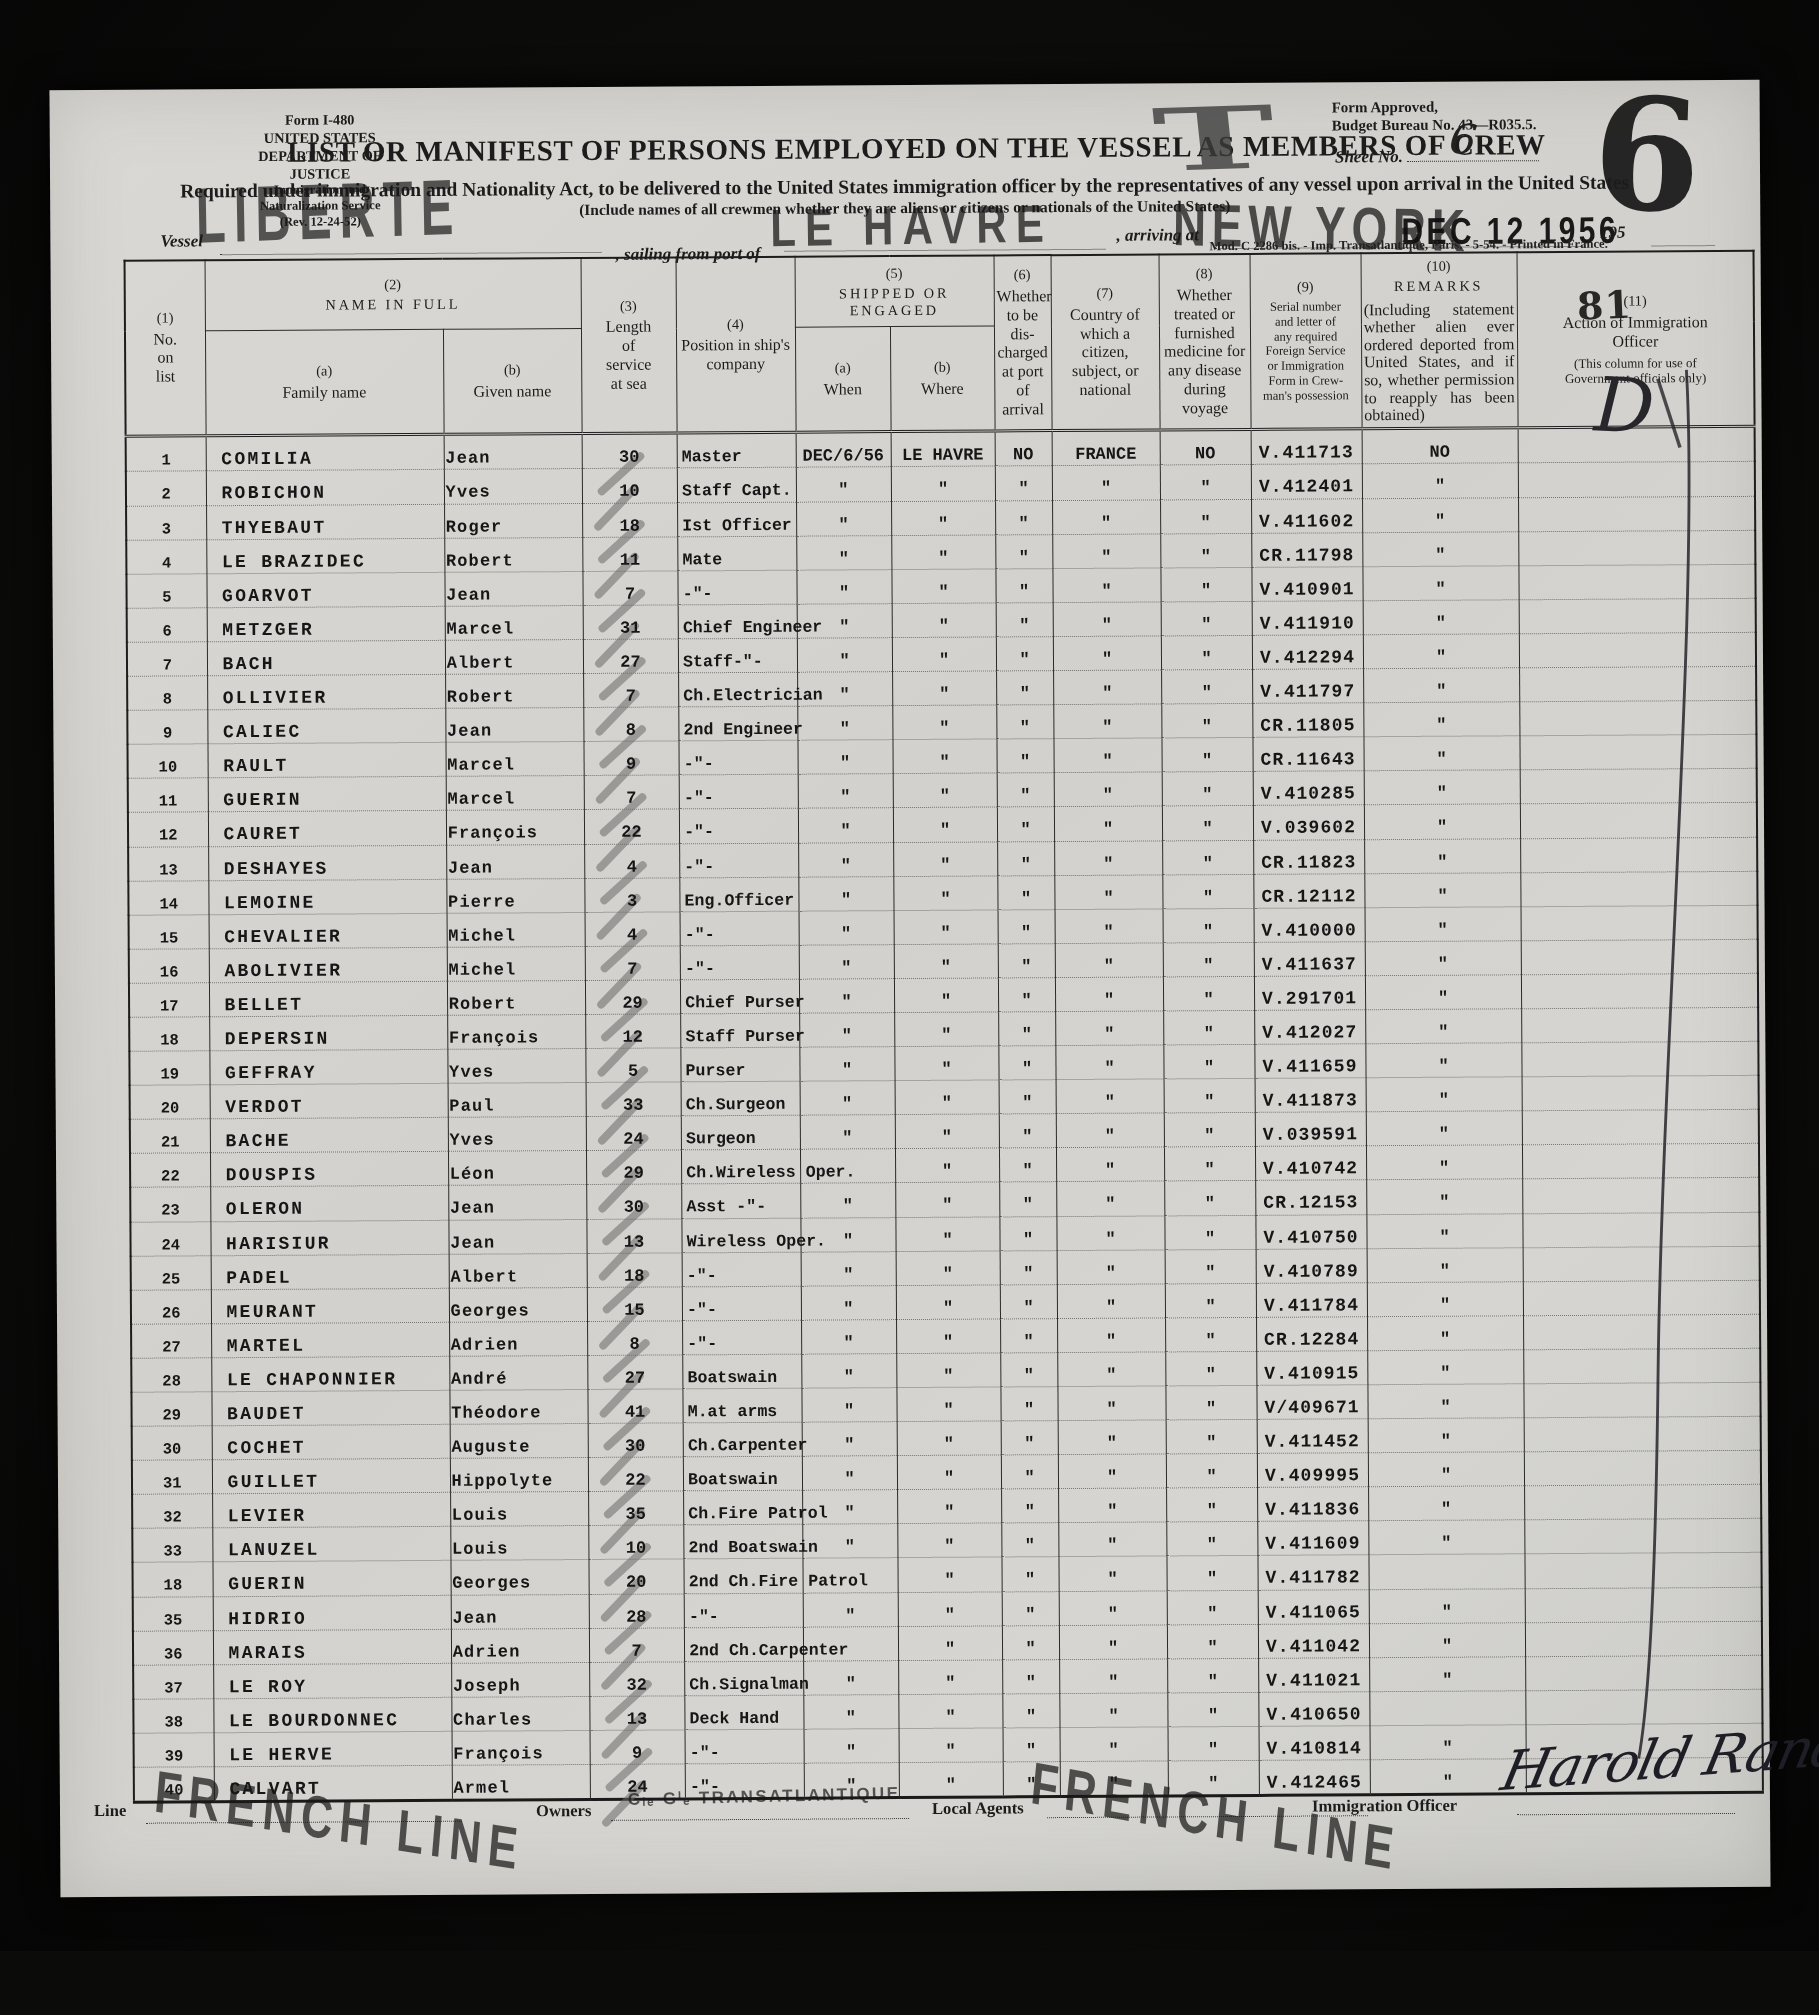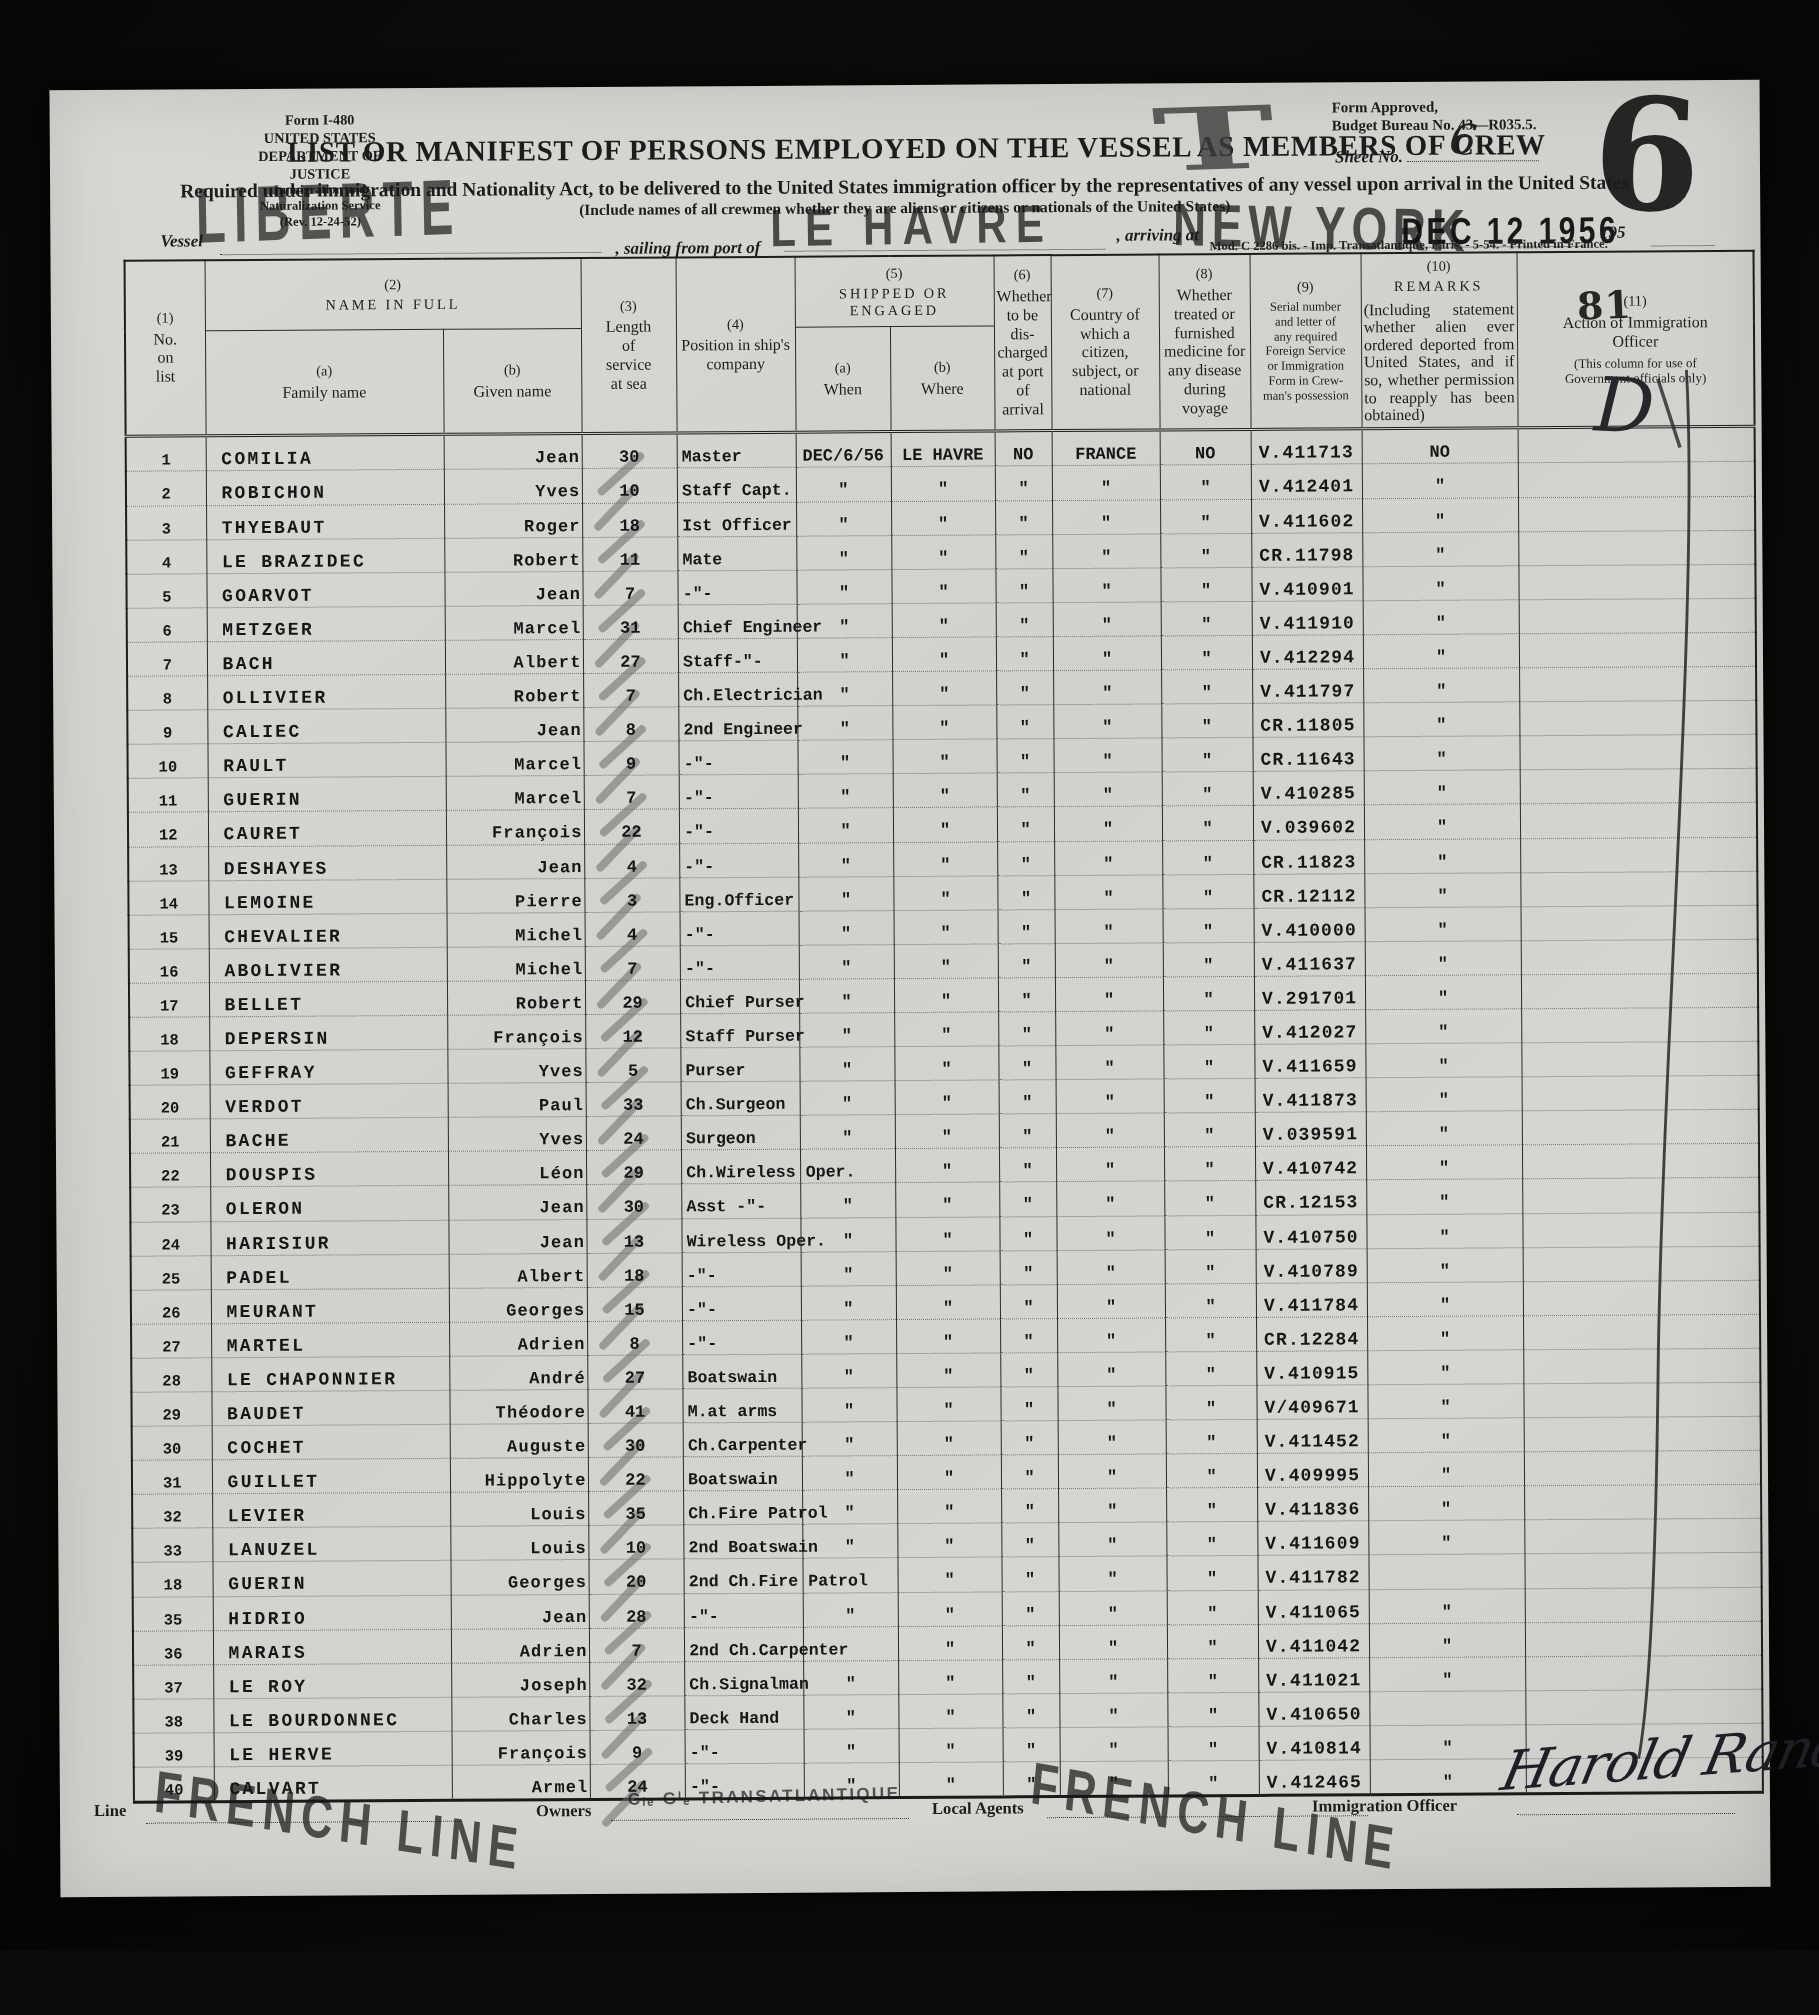--- a/index.html
+++ b/index.html
@@ -44,21 +44,21 @@
   thead tr.r1 th{height:67px;}
   thead tr.r2 th{height:101px;}
   tbody td{border-left:1.1px solid #2b2b2b;border-right:1.1px solid #2b2b2b;
     border-bottom:1.1px dotted rgba(25,25,25,.5);height:32px;vertical-align:bottom;
     padding:0 1.1px 1.1px 1.1px;overflow:visible;}
   tbody tr:first-child td{border-top:3.4px double #1e1e1e;}
   tbody tr:last-child td{border-bottom:3.4px solid #1a1a1a;}
   .cell{font-family:"Liberation Mono","DejaVu Sans Mono",monospace;font-weight:700;font-size:17px;color:#161616;white-space:nowrap;}
   .k-no{text-align:center;font-size:15.5px;}
   .k-family{text-align:left;padding-left:15px;letter-spacing:2.3px;font-size:18px;}
-  .k-given{text-align:right;letter-spacing:1.1px;}
+  .k-given{text-align:left;letter-spacing:1.1px;}
   .k-service{text-align:center;position:relative;}
   .k-service .cv{position:relative;z-index:1;}
   .k-service::after{content:"";position:absolute;left:3.4px;bottom:-9.2px;width:60px;height:7.5px;border-radius:4.6px;
     background:rgba(105,105,105,.55);transform:rotate(-46deg);}
   tr:nth-child(odd) .k-service::after{transform:rotate(-42deg);left:8px;}
   .k-position{text-align:left;padding-left:4.6px;font-size:16.6px;}
   .k-when,.k-where,.k-discharged,.k-country,.k-medicine,.k-remarks{text-align:center;}
   .k-serial{text-align:center;letter-spacing:1.1px;font-size:18px;margin-left:12px;}
   .k-action{text-align:center;}
   
@@ -100,21 +100,21 @@
     <div class="abs" id="sheet-hand">6</div>
     <div class="abs" id="big-six">6</div>
     <div class="abs" id="pencil-T">T</div>
 
     <div class="abs ser" id="req-line">Required under immigration and Nationality Act, to be delivered to the United States immigration officer by the representatives of any vessel upon arrival in the United States</div>
     <div class="abs ser" id="incl-note">(Include names of all crewmen whether they are aliens or citizens or nationals of the United States)</div>
 
     <div class="abs ser blank-label" style="left:110px;top:142px;">Vessel</div>
     <div class="abs dotline" style="left:169px;top:165px;width:382px;"></div>
     <div class="abs stamp" id="st-vessel">LIBERTE</div>
-    <div class="abs ser blank-label" style="left:565px;top:152px;">, sailing from port of</div>
+    <div class="abs ser blank-label" style="left:565px;top:158px;">, sailing from port of</div>
     <div class="abs dotline" style="left:734px;top:165px;width:321px;"></div>
     <div class="abs stamp" id="st-port">LE HAVRE</div>
     <div class="abs ser blank-label" style="left:1066px;top:142px;">, arriving at</div>
     <div class="abs dotline" style="left:1165px;top:165px;width:172px;"></div>
     <div class="abs stamp" id="st-arrive">NEW YORK</div>
     <div class="abs dotline" style="left:1345px;top:165px;width:189px;"></div>
     <div class="abs stamp" id="st-date">DEC 12 1956</div>
     <div class="abs ser blank-label" style="left:1541px;top:142px;text-align:right;">, 195</div>
     <div class="abs dotline" style="left:1601px;top:165px;width:63px;"></div>
     <div class="abs ser" id="print-note">Mod. C 2286 bis. - Imp. Transatlantique, Paris. - 5-54. - Printed in France.</div>

